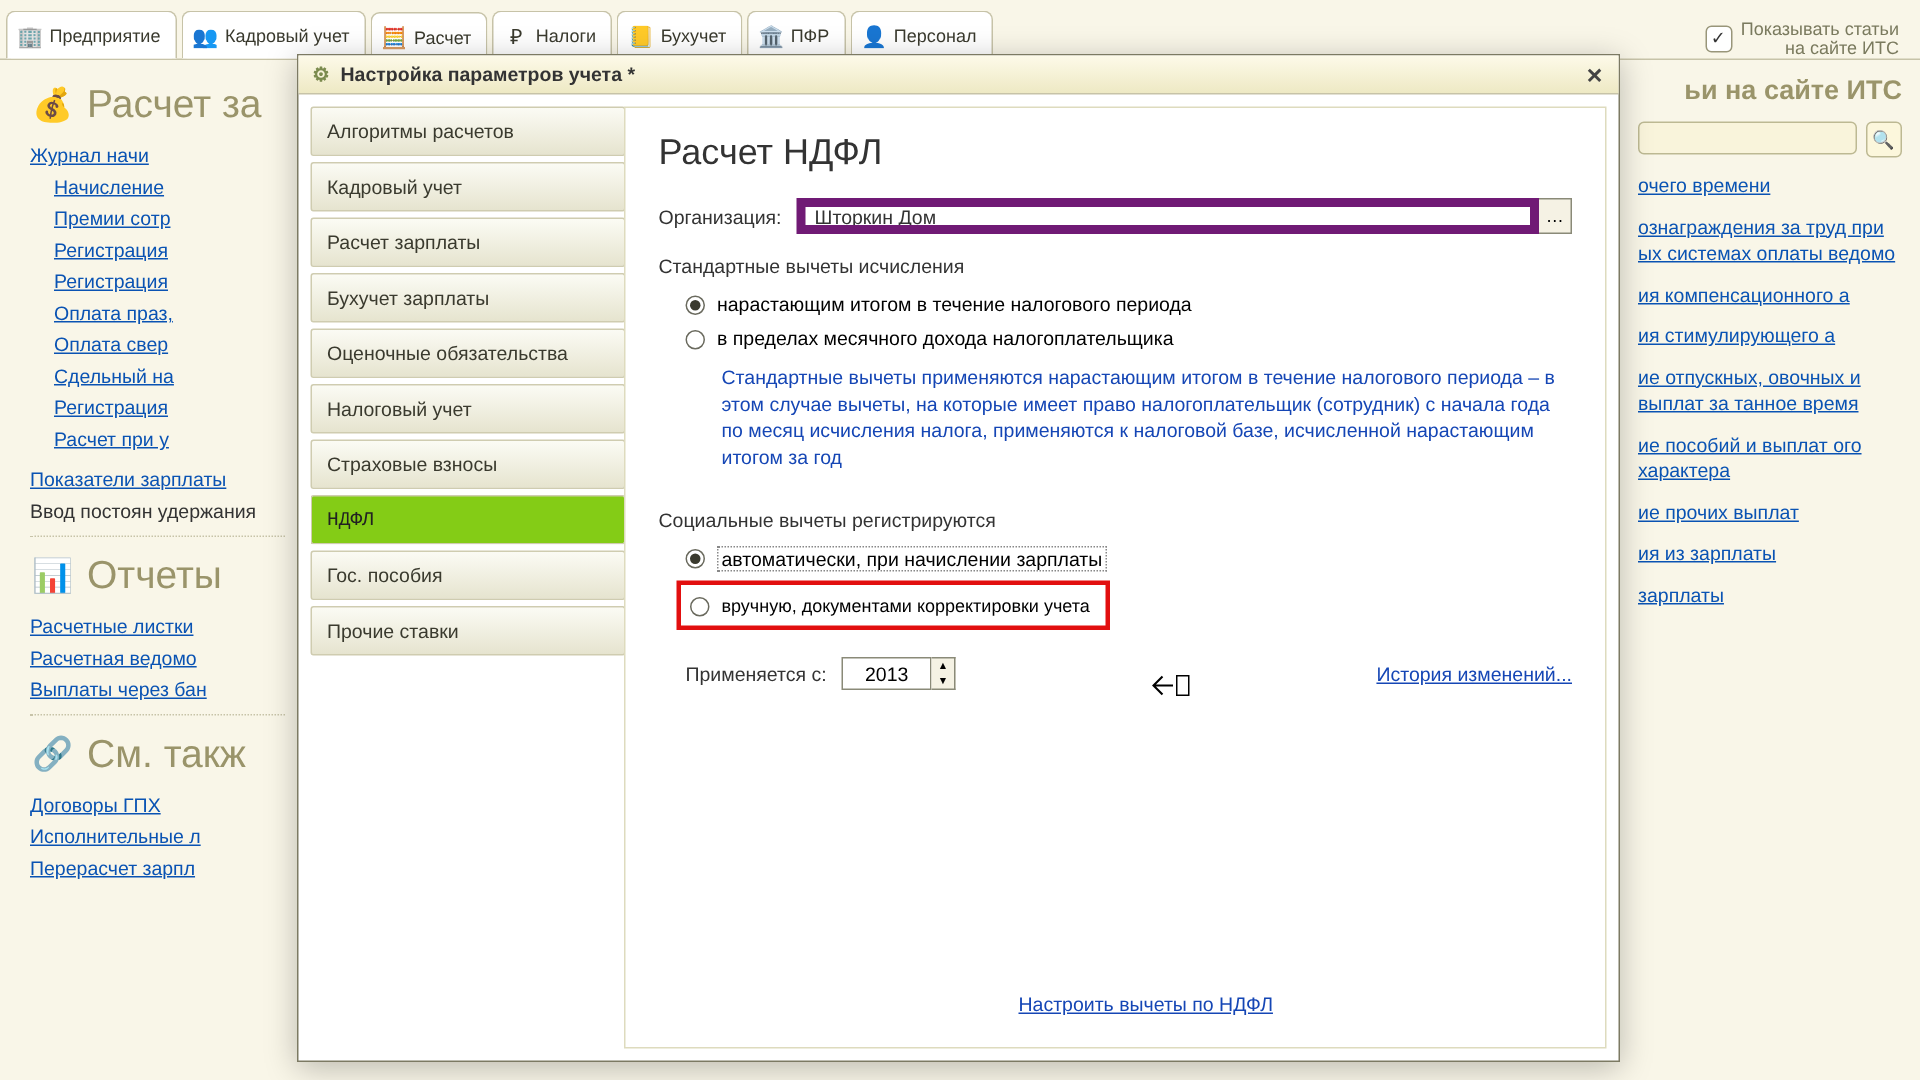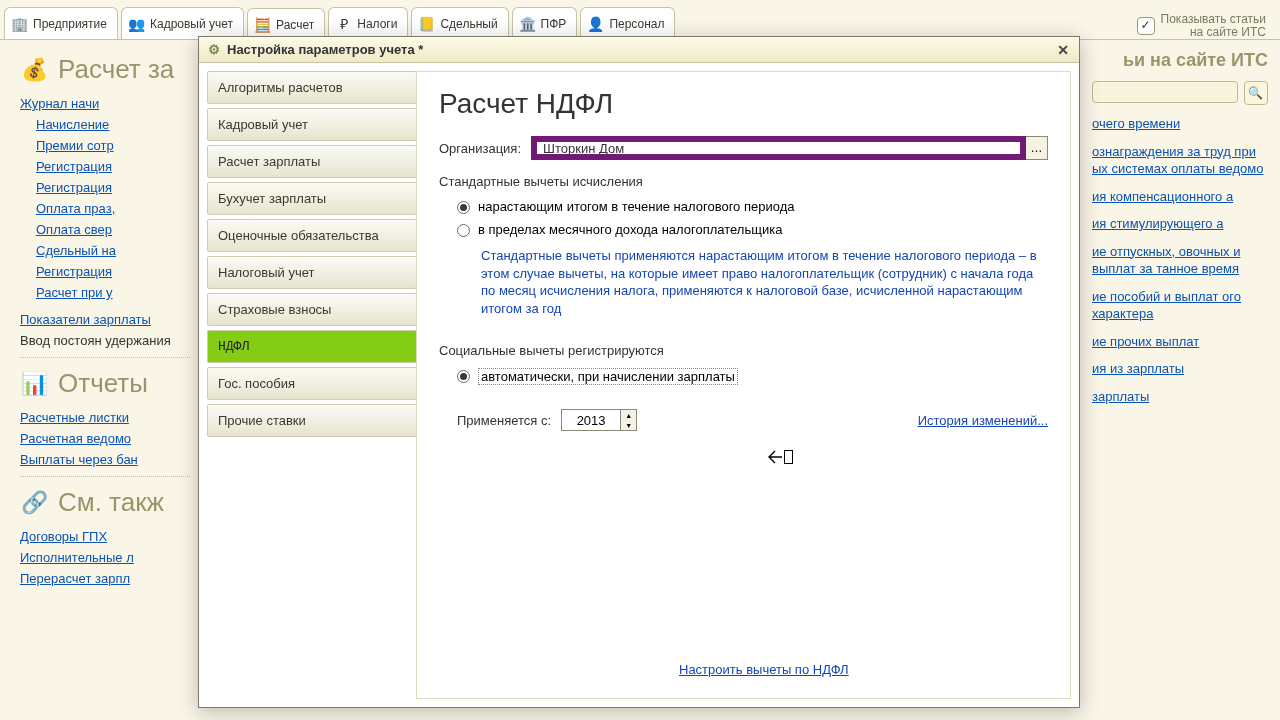--- a/index.html
+++ b/index.html
@@ -208,21 +208,21 @@
   }
   .dlg-content {
     flex: 1;
     border: 1px solid #dedbbe;
     background: #fff;
     padding: 16px 22px;
     margin-left: -1px;
     overflow: hidden;
   }
   .dlg-h1 {
-    font-size: 28px;
+    font-size: 24px;
     color: #333;
     margin-bottom: 16px;
   }
   .row {
     display: flex; align-items: center; gap: 10px; margin-bottom: 14px;
   }
   .label { color: #333; font-size: 13px; }
   .org-input {
     flex: 1;
     height: 24px;
@@ -294,21 +294,21 @@
   <div class="top-tab active">
     <span class="tab-icon">🧮</span>
     <span>Расчет</span>
   </div>
   <div class="top-tab">
     <span class="tab-icon">₽</span>
     <span>Налоги</span>
   </div>
   <div class="top-tab">
     <span class="tab-icon">📒</span>
-    <span>Сдельный</span>
+    <span>Бухучет</span>
   </div>
   <div class="top-tab">
     <span class="tab-icon">🏛️</span>
     <span>ПФР</span>
   </div>
   <div class="top-tab">
     <span class="tab-icon">👤</span>
     <span>Персонал</span>
   </div>
   <div class="top-right-area">
@@ -422,20 +422,24 @@
         <span class="radio"></span>
         <span>в пределах месячного дохода налогоплательщика</span>
       </div>
       <div class="info-text">Стандартные вычеты применяются нарастающим итогом в течение налогового периода – в этом случае вычеты, на которые имеет право налогоплательщик (сотрудник) с начала года по месяц исчисления налога, применяются к налоговой базе, исчисленной нарастающим итогом за год</div>
 
       <div class="subheader" style="margin-top:22px">Социальные вычеты регистрируются</div>
       <div class="radio-row">
         <span class="radio checked"></span>
         <span style="border:1px dotted #888;padding:0 2px">автоматически, при начислении зарплаты</span>
       </div>
+      <div class="red-box">
+        <span class="radio"></span>
+        <span>вручную, документами корректировки учета</span>
+      </div>
 
       <div class="year-row">
         <span class="label">Применяется с:</span>
         <div style="display:flex">
           <input class="year-input" value="2013" style="">
           <div class="spin-btn">
             <span>▲</span>
             <span>▼</span>
           </div>
         </div>

